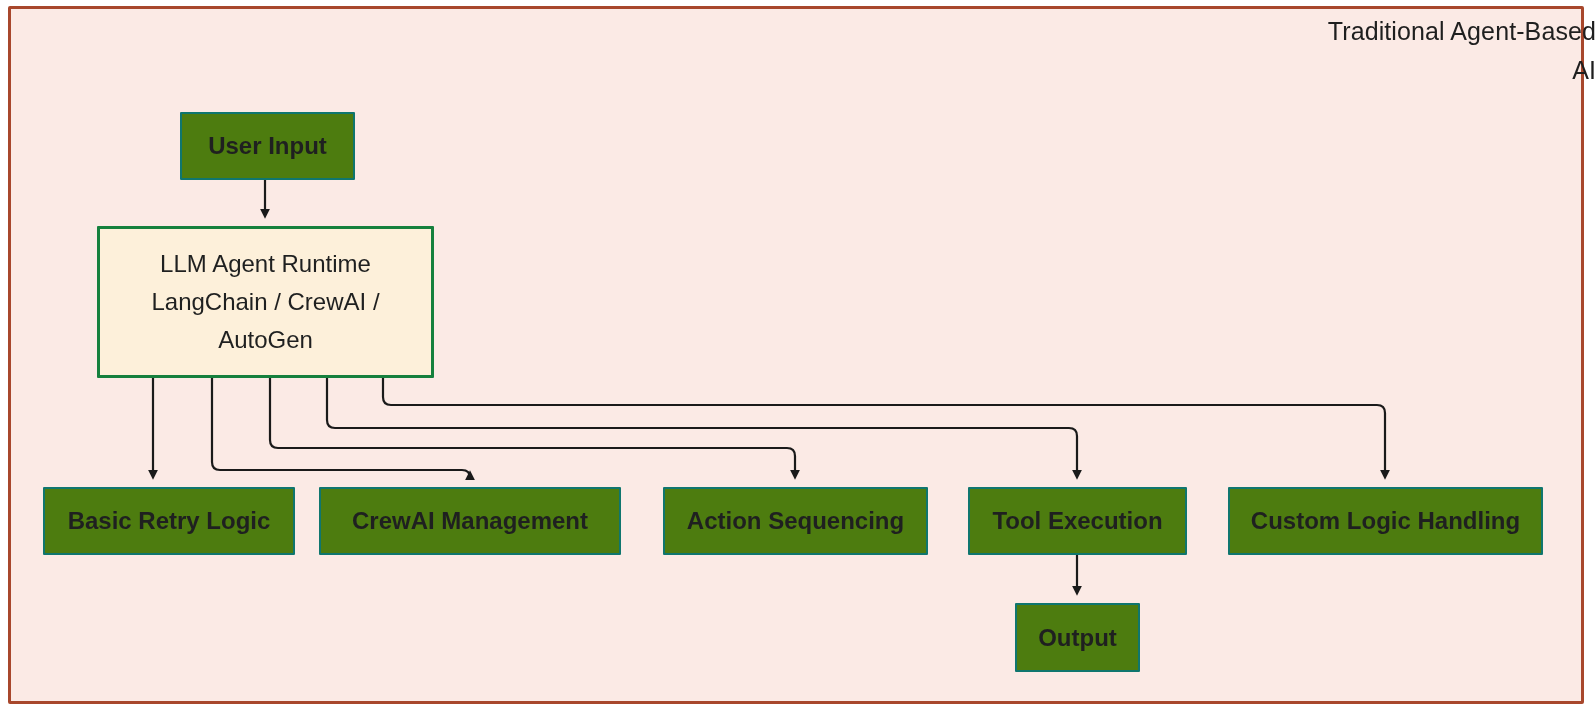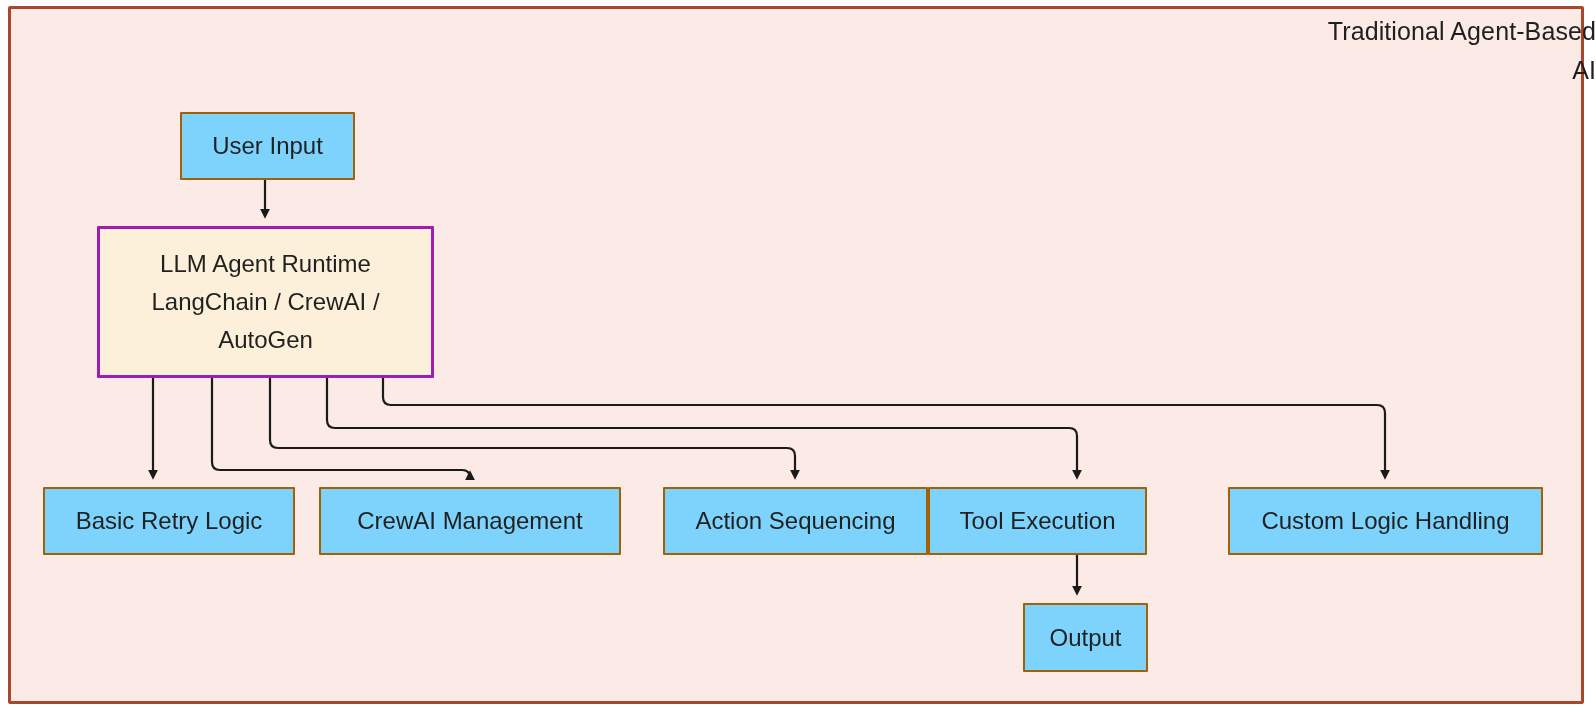--- a/index.html
+++ b/index.html
@@ -54,26 +54,27 @@
     display: flex;
     align-items: center;
     justify-content: center;
     text-align: center;
     font-size: 24px;
     line-height: 38px;
     color: #1f2020;
     border-radius: 1px;
   }
   .node.gray {
-    background: #7dd3fc;
-    border: 2px solid #a16207;
+    background: #4d7c0f;
+    border: 2px solid #0f766e;
+    font-weight: bold;
   }
   .node.cream {
     background: #fdf0da;
-    border: 3px solid #a21caf;
+    border: 3px solid #15803d;
   }
   .node .lbl { display: block; padding: 0 10px; }
   .node .lbl .ln { display: block; }
 </style>
 </head>
 <body>
 
 <div id="stage">
 
   <div id="subgraph"></div>
@@ -130,31 +131,31 @@
       <span class="ln">CrewAI Management</span>
     </span>
   </div>
 
   <div class="node gray" style="left:663px; top:487px; width:265px; height:68px;">
     <span class="lbl">
       <span class="ln">Action Sequencing</span>
     </span>
   </div>
 
-  <div class="node gray" style="left:928px; top:487px; width:219px; height:68px;">
+  <div class="node gray" style="left:968px; top:487px; width:219px; height:68px;">
     <span class="lbl">
       <span class="ln">Tool Execution</span>
     </span>
   </div>
 
   <div class="node gray" style="left:1228px; top:487px; width:315px; height:68px;">
     <span class="lbl">
       <span class="ln">Custom Logic Handling</span>
     </span>
   </div>
 
-  <div class="node gray" style="left:1015px; top:603px; width:125px; height:69px;margin-left:8px;">
+  <div class="node gray" style="left:1015px; top:603px; width:125px; height:69px;">
     <span class="lbl">
       <span class="ln">Output</span>
     </span>
   </div>
 
 </div>
 
 </body></html>

